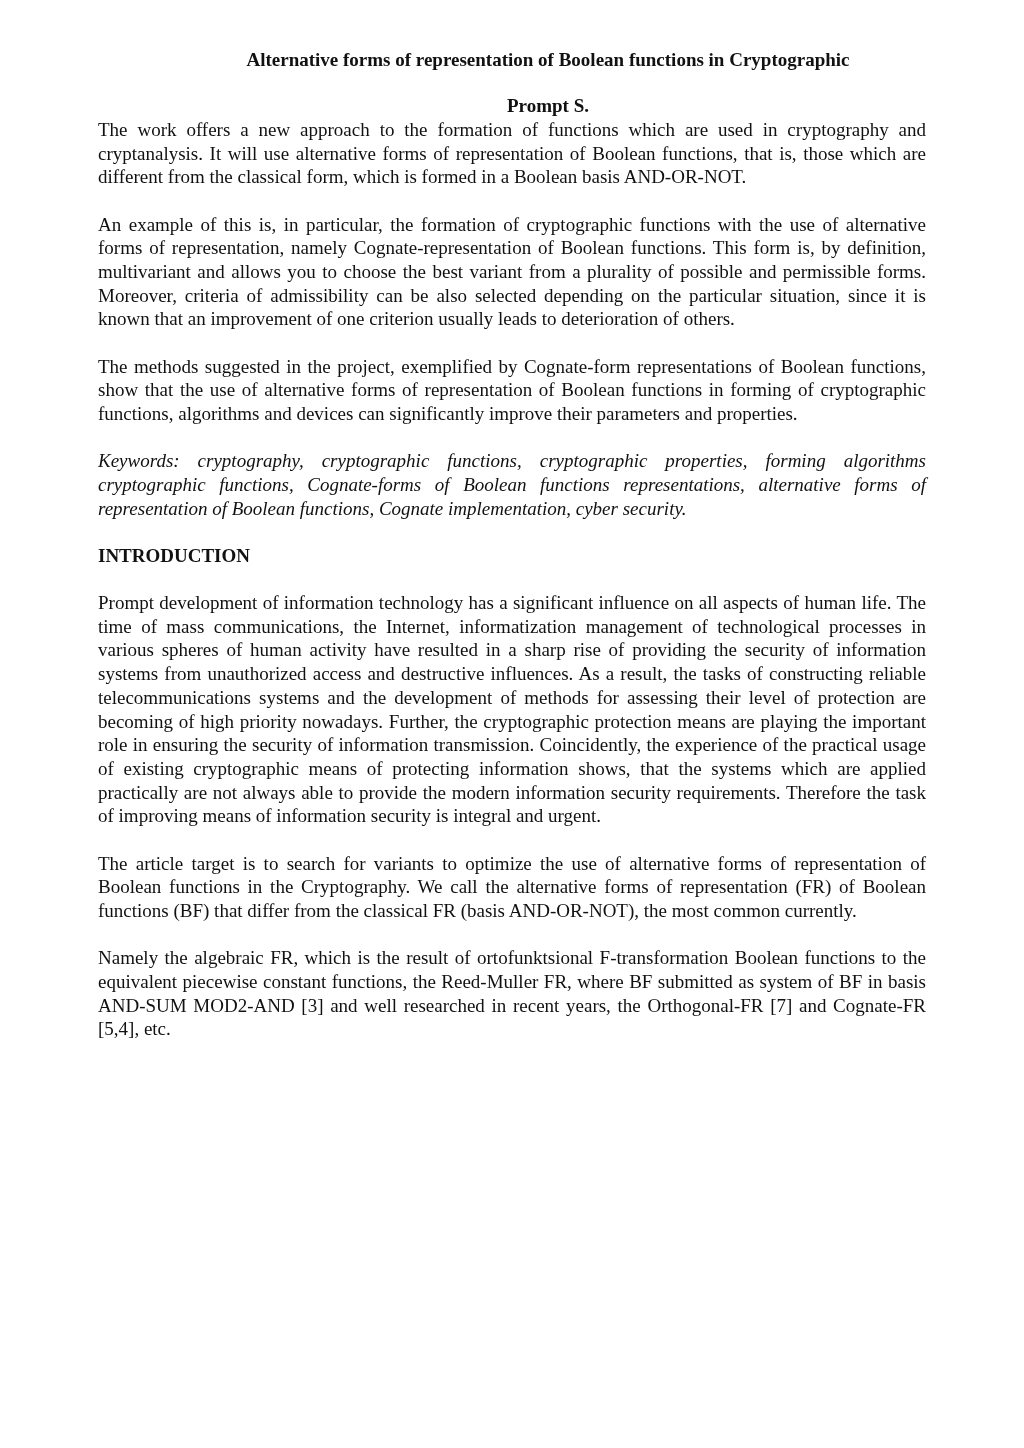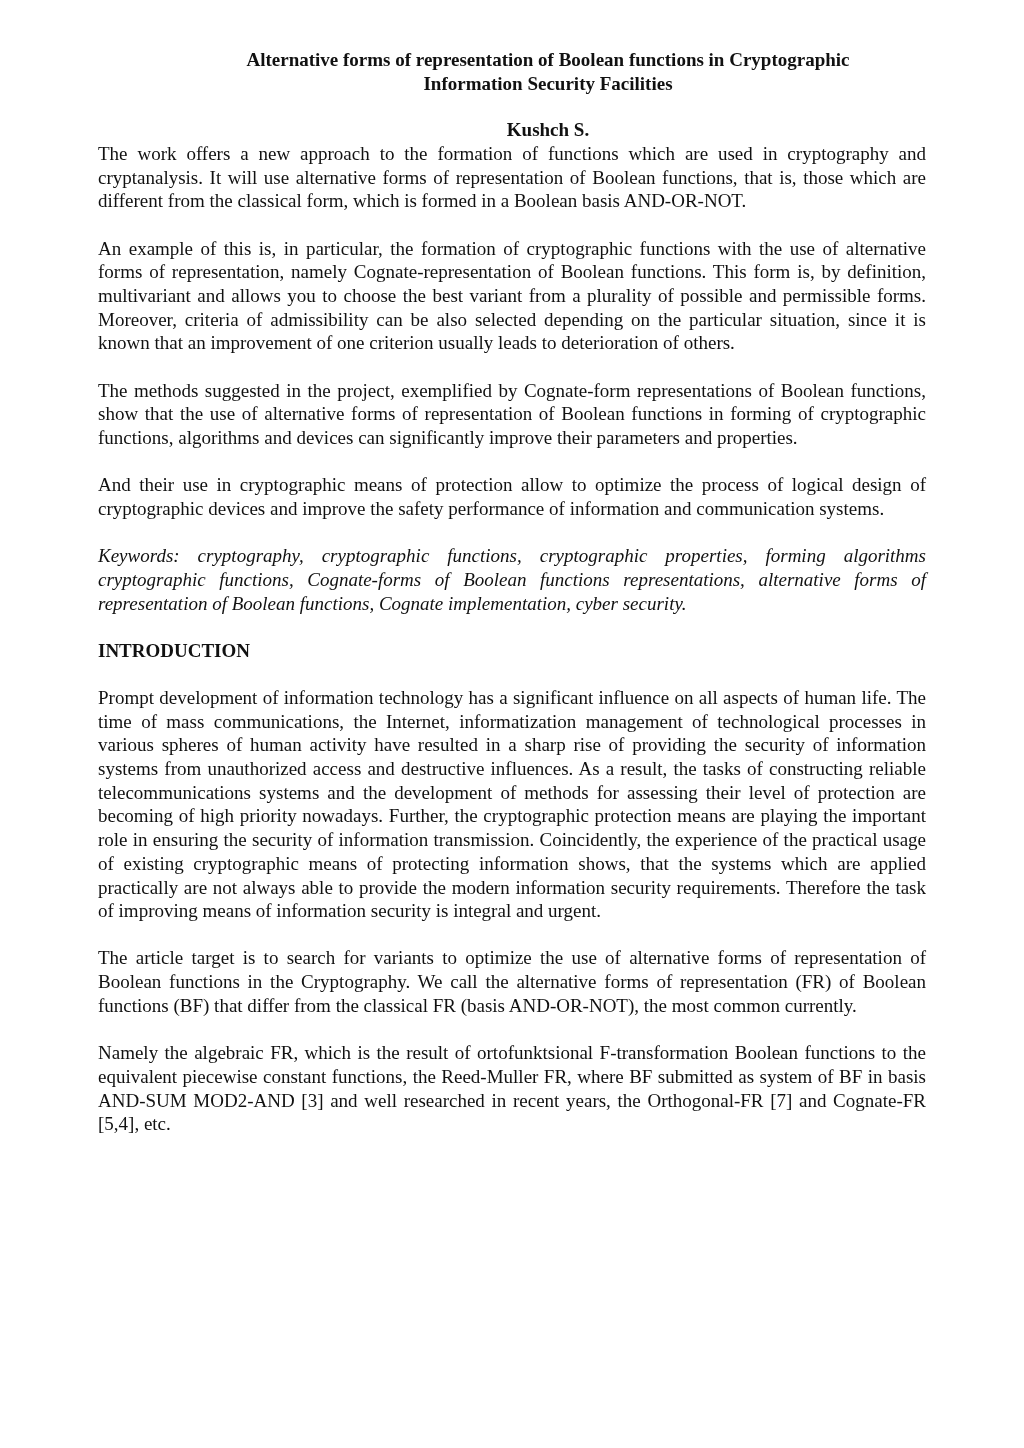--- a/index.html
+++ b/index.html
@@ -55,29 +55,27 @@
       margin: 0 0 23.5px 0;
       font-weight: bold;
     }
   </style>
 </head>
 <body>
 
 <div class="page">
   <div class="title">
     <div>Alternative forms of representation of Boolean functions in Cryptographic</div>
-    <div>Information Security Facilities</div>
   </div>
-  <div class="author">Kushch S.</div>
+  <div class="author">Prompt S.</div>
 
   <div class="abstract">
     <p>The work offers a new approach to the formation of functions which are used in cryptography and cryptanalysis. It will use alternative forms of representation of Boolean functions, that is, those which are different from the classical form, which is formed in a Boolean basis AND-OR-NOT.</p>
     <p>An example of this is, in particular, the formation of cryptographic functions with the use of alternative forms of representation, namely Cognate-representation of Boolean functions. This form is, by definition, multivariant and allows you to choose the best variant from a plurality of possible and permissible forms. Moreover, criteria of admissibility can be also selected depending on the particular situation, since it is known that an improvement of one criterion usually leads to deterioration of others.</p>
     <p>The methods suggested in the project, exemplified by Cognate-form representations of Boolean functions, show that the use of alternative forms of representation of Boolean functions in forming of cryptographic functions, algorithms and devices can significantly improve their parameters and properties.</p>
-    <p>And their use in cryptographic means of protection  allow to optimize the process of logical design of cryptographic devices and improve the safety performance of information and communication systems.</p>
     <p class="keywords">Keywords: cryptography, cryptographic functions, cryptographic properties, forming algorithms cryptographic functions, Cognate-forms of Boolean functions representations, alternative forms of representation of Boolean functions, Cognate implementation, cyber security.</p>
   </div>
 
   <div>
     <div class="section-heading">INTRODUCTION</div>
     <p>Prompt development of information technology has a significant influence on all aspects of human life. The time of mass communications, the Internet, informatization management of technological processes in various spheres of human activity have resulted in a sharp rise of providing the security of information systems from unauthorized access and destructive influences. As a result, the tasks of constructing reliable telecommunications systems and the development of methods for assessing their level of protection are becoming of high priority nowadays. Further, the cryptographic protection means are playing the important role in ensuring the security of information transmission. Coincidently, the experience of the practical usage of existing cryptographic means of protecting information shows, that the systems which are applied practically are not always able to provide the modern information security requirements. Therefore the task of improving means of information security is integral and urgent.</p>
     <p>The article target is to search for variants to optimize the use of alternative forms of representation of Boolean functions in the Cryptography. We call the alternative forms of representation (FR) of Boolean functions (BF) that differ from the classical FR (basis AND-OR-NOT), the most common currently.</p>
     <p>Namely the algebraic FR, which is the result of ortofunktsional F-transformation Boolean functions to the equivalent piecewise constant functions, the Reed-Muller FR, where BF submitted as system of BF in basis AND-SUM MOD2-AND [3] and well researched in recent years, the Orthogonal-FR [7] and Cognate-FR [5,4], etc.</p>
   </div>
 </div>

